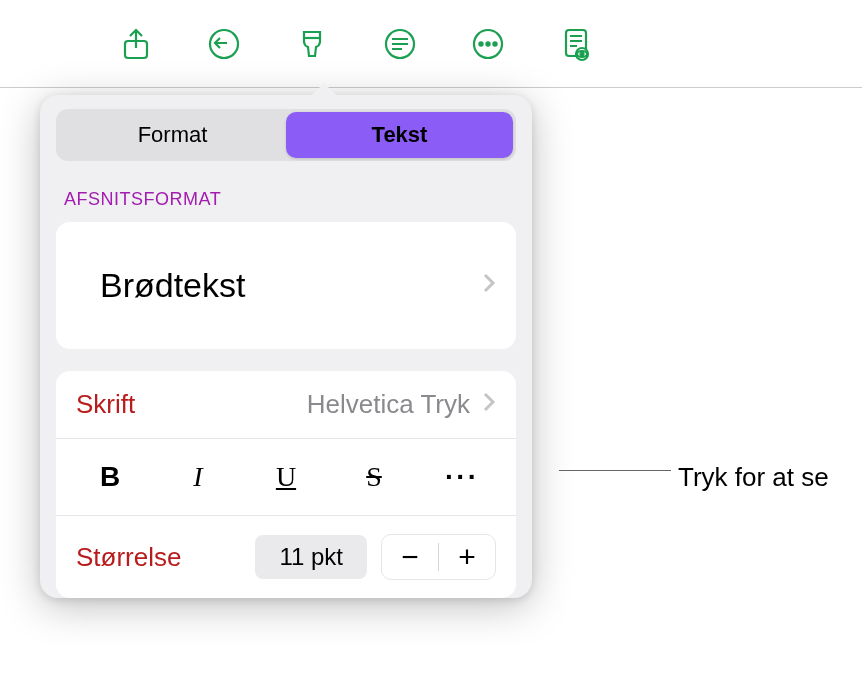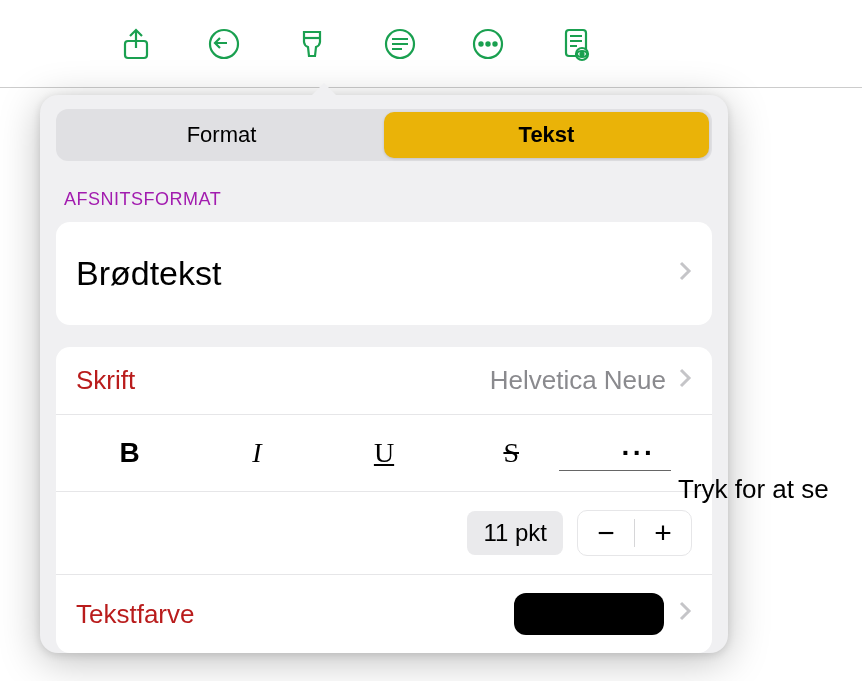--- a/index.html
+++ b/index.html
@@ -27,21 +27,21 @@
       align-items: center;
       justify-content: center;
       color: #1aa050;
       cursor: pointer;
     }
     .toolbar-btn svg { width: 36px; height: 36px; }
     .popover {
       position: absolute;
       top: 95px;
       left: 40px;
-      width: 688px;
+      width: 492px;
       background: #f0f0f2;
       border-radius: 18px;
       box-shadow: 0 8px 40px rgba(0,0,0,0.25), 0 2px 8px rgba(0,0,0,0.12);
       padding: 14px 16px 0 16px;
     }
     .popover::before {
       content: "";
       position: absolute;
       top: -12px;
       left: 270px;
@@ -60,21 +60,21 @@
     .seg-item {
       flex: 1;
       text-align: center;
       padding: 10px 0;
       font-size: 22px;
       color: #000;
       border-radius: 10px;
       cursor: pointer;
     }
     .seg-item.active {
-      background: #eab308;
+      background: #8b5cf6;
       font-weight: 600;
       box-shadow: 0 1px 3px rgba(0,0,0,0.15);
     }
     .section-header {
       font-size: 18px;
       color: #a21caf;
       letter-spacing: 0.5px;
       text-transform: uppercase;
       padding: 0 8px 12px 8px;
     }
@@ -84,21 +84,21 @@
       overflow: hidden;
     }
     .row {
       display: flex;
       align-items: center;
       padding: 18px 20px;
       min-height: 66px;
       border-bottom: 1px solid #e6e6e8;
     }
     .row:last-child { border-bottom: none; }
-    .row-big { padding: 32px 20px; }
+    .row-big { padding: 44px 20px; margin-left: 24px; }
     .row-label {
       font-size: 26px;
       color: #b91c1c;
       flex-shrink: 0;
     }
     .row-label-big {
       font-size: 34px;
       font-weight: 400;
       color: #000;
     }
@@ -139,21 +139,21 @@
       font-size: 28px;
       font-weight: 700;
       letter-spacing: 2px;
       color: #000;
       cursor: pointer;
     }
     .size-badge {
       margin-left: auto;
       background: #eaeaec;
       border-radius: 8px;
-      padding: 8px 16px;
+      padding: 8px 24px;
       font-size: 24px;
       color: #000;
       margin-right: 14px;
     }
     .stepper {
       display: flex;
       align-items: center;
       background: #fff;
       border: 1px solid #e6e6e8;
       border-radius: 10px;
@@ -178,21 +178,21 @@
     .color-swatch {
       margin-left: auto;
       width: 150px;
       height: 42px;
       background: #000;
       border-radius: 12px;
       margin-right: 14px;
     }
     .callout {
       position: absolute;
-      top: 472px;
+      top: 460px;
       left: 678px;
       font-size: 26px;
       line-height: 1.35;
       color: #000;
     }
     .callout-line {
       position: absolute;
       top: 470px;
       left: 559px;
       width: 112px;
@@ -264,53 +264,45 @@
           </svg>
       </span>
     </div>
   </div>
 
   <div class="spacer"></div>
 
   <div class="card">
     <div class="row">
       <span class="row-label">Skrift</span>
-      <span class="row-value">Helvetica Neue</span>
+      <span class="row-value">Helvetica Tryk</span>
       <span class="chevron">
         <svg width="14" height="22" viewBox="0 0 14 22" fill="none" stroke="currentColor" stroke-width="3">
             <path d="M3 3l8 8-8 8"></path>
           </svg>
       </span>
     </div>
 
     <div class="style-row">
       <div class="style-btn bold">B</div>
       <div class="style-btn italic">I</div>
       <div class="style-btn underline">U</div>
       <div class="style-btn strike">S</div>
       <div class="more-dots">···</div>
     </div>
 
     <div class="row">
+      <span class="row-label">Størrelse</span>
       <span class="size-badge">11 pkt</span>
       <div class="stepper">
         <div class="stepper-btn">−</div>
         <div class="stepper-divider"></div>
         <div class="stepper-btn">+</div>
       </div>
     </div>
 
-    <div class="row">
-      <span class="row-label">Tekstfarve</span>
-      <div class="color-swatch"></div>
-      <span class="chevron">
-        <svg width="14" height="22" viewBox="0 0 14 22" fill="none" stroke="currentColor" stroke-width="3">
-            <path d="M3 3l8 8-8 8"></path>
-          </svg>
-      </span>
-    </div>
   </div>
 </div>
 
 <div class="callout-line"></div>
 <div class="callout">
   <div>Tryk for at se</div>
 </div>
 
 </body></html>

